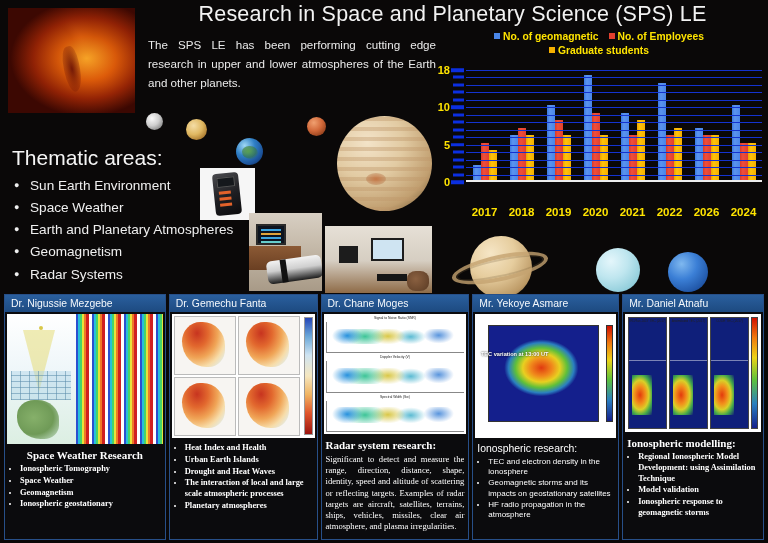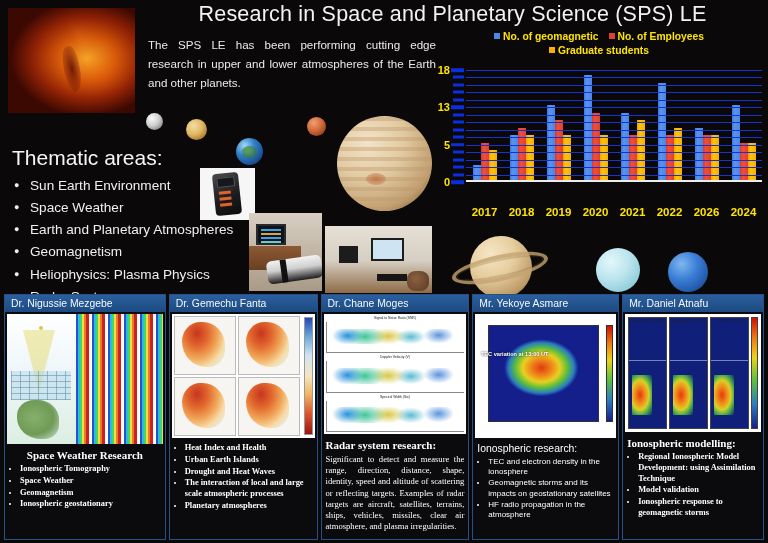--- a/index.html
+++ b/index.html
@@ -223,21 +223,21 @@
   <div class="intro">The SPS LE has been performing cutting edge research in upper and lower atmospheres of the Earth and other planets.</div>
 
   <div class="chart-wrap">
     <div class="legend" id="legend"><span class="li"><span class="sw" style="background: rgb(74, 134, 232);"></span><span>No. of geomagnetic</span></span><span class="li"><span class="sw" style="background: rgb(226, 64, 46);"></span><span>No. of Employees</span></span><br><span class="li"><span class="sw" style="background: rgb(245, 176, 0);"></span><span>Graduate students</span></span></div>
     <div class="plot">
       <div class="y-axis" id="yaxis">
           <div class="ylab" style="top: 112px;">0</div>
           <div class="ytick major" style="top: 112px;"></div>
           <div class="ylab" style="top: 74.6667px;">5</div>
           <div class="ytick major" style="top: 74.6667px;"></div>
-          <div class="ylab" style="top: 37.3333px;">13</div>
+          <div class="ylab" style="top: 37.3333px;">10</div>
           <div class="ytick major" style="top: 37.3333px;"></div>
           <div class="ylab" style="top: 0px;">18</div>
           <div class="ytick major" style="top: 0px;"></div>
           <div class="ytick" style="top: 104.533px;"></div>
           <div class="ytick" style="top: 97.0667px;"></div>
           <div class="ytick" style="top: 89.6px;"></div>
           <div class="ytick" style="top: 82.1333px;"></div>
           <div class="ytick" style="top: 67.2px;"></div>
           <div class="ytick" style="top: 59.7333px;"></div>
           <div class="ytick" style="top: 52.2667px;"></div>
@@ -330,21 +330,20 @@
   </div>
   <div class="planet p-uranus"></div>
   <div class="planet p-neptune"></div>
 
   <div class="thematic-head">Thematic areas:</div>
   <ul class="thematic-list" id="thematic-list">
       <li>Sun Earth Environment</li>
       <li>Space Weather</li>
       <li>Earth and Planetary Atmospheres</li>
       <li>Geomagnetism</li>
-      <li>Heliophysics: Plasma Physics</li>
       <li>Radar Systems</li>
     </ul>
 
   <div class="photo ph-device">
     <div class="dev">
       <div class="scr"></div>
       <div class="k" style="top:18px"></div>
       <div class="k" style="top:24px"></div>
       <div class="k" style="top:30px"></div>
     </div>

